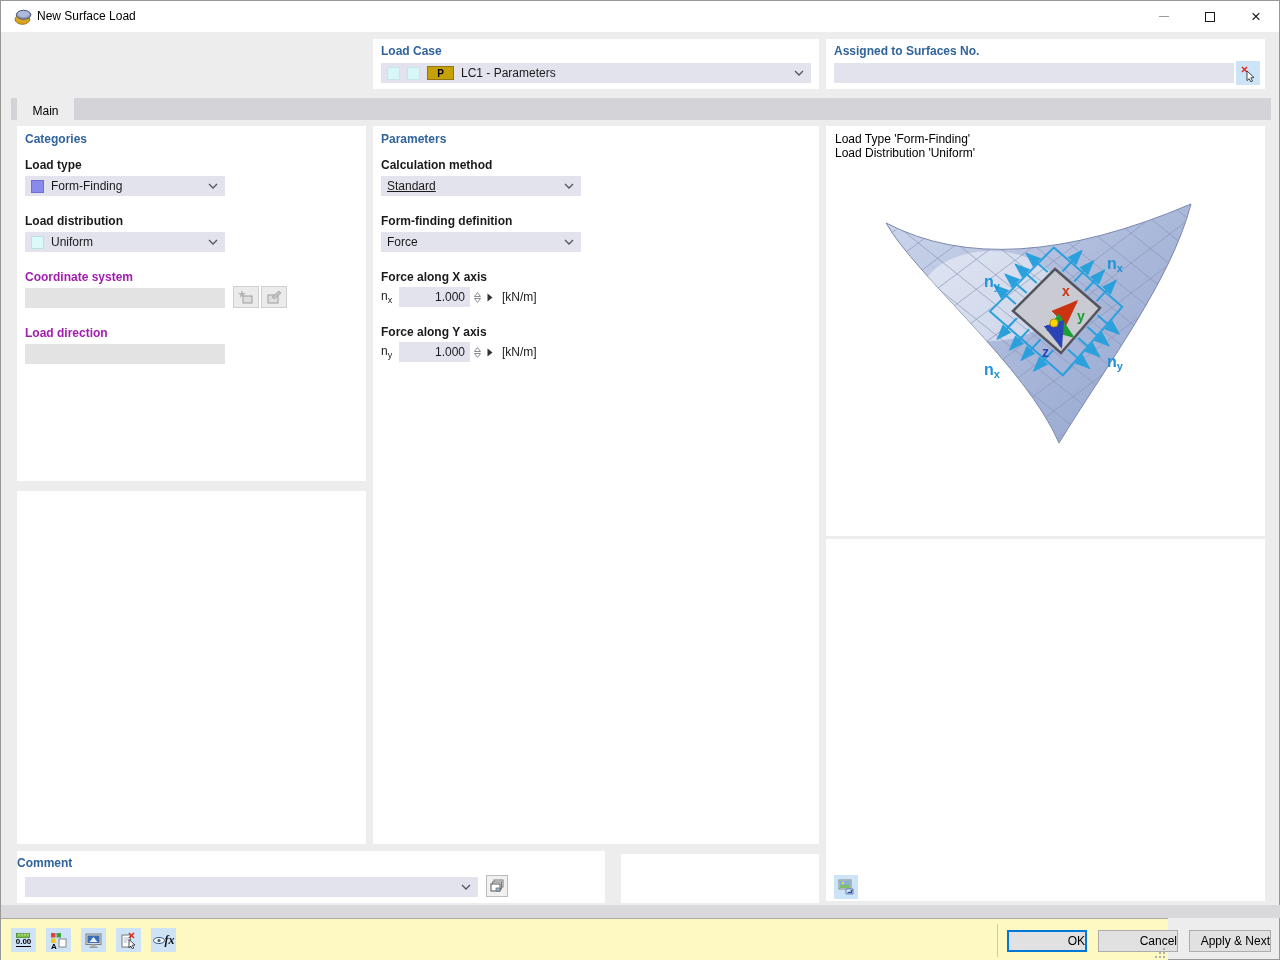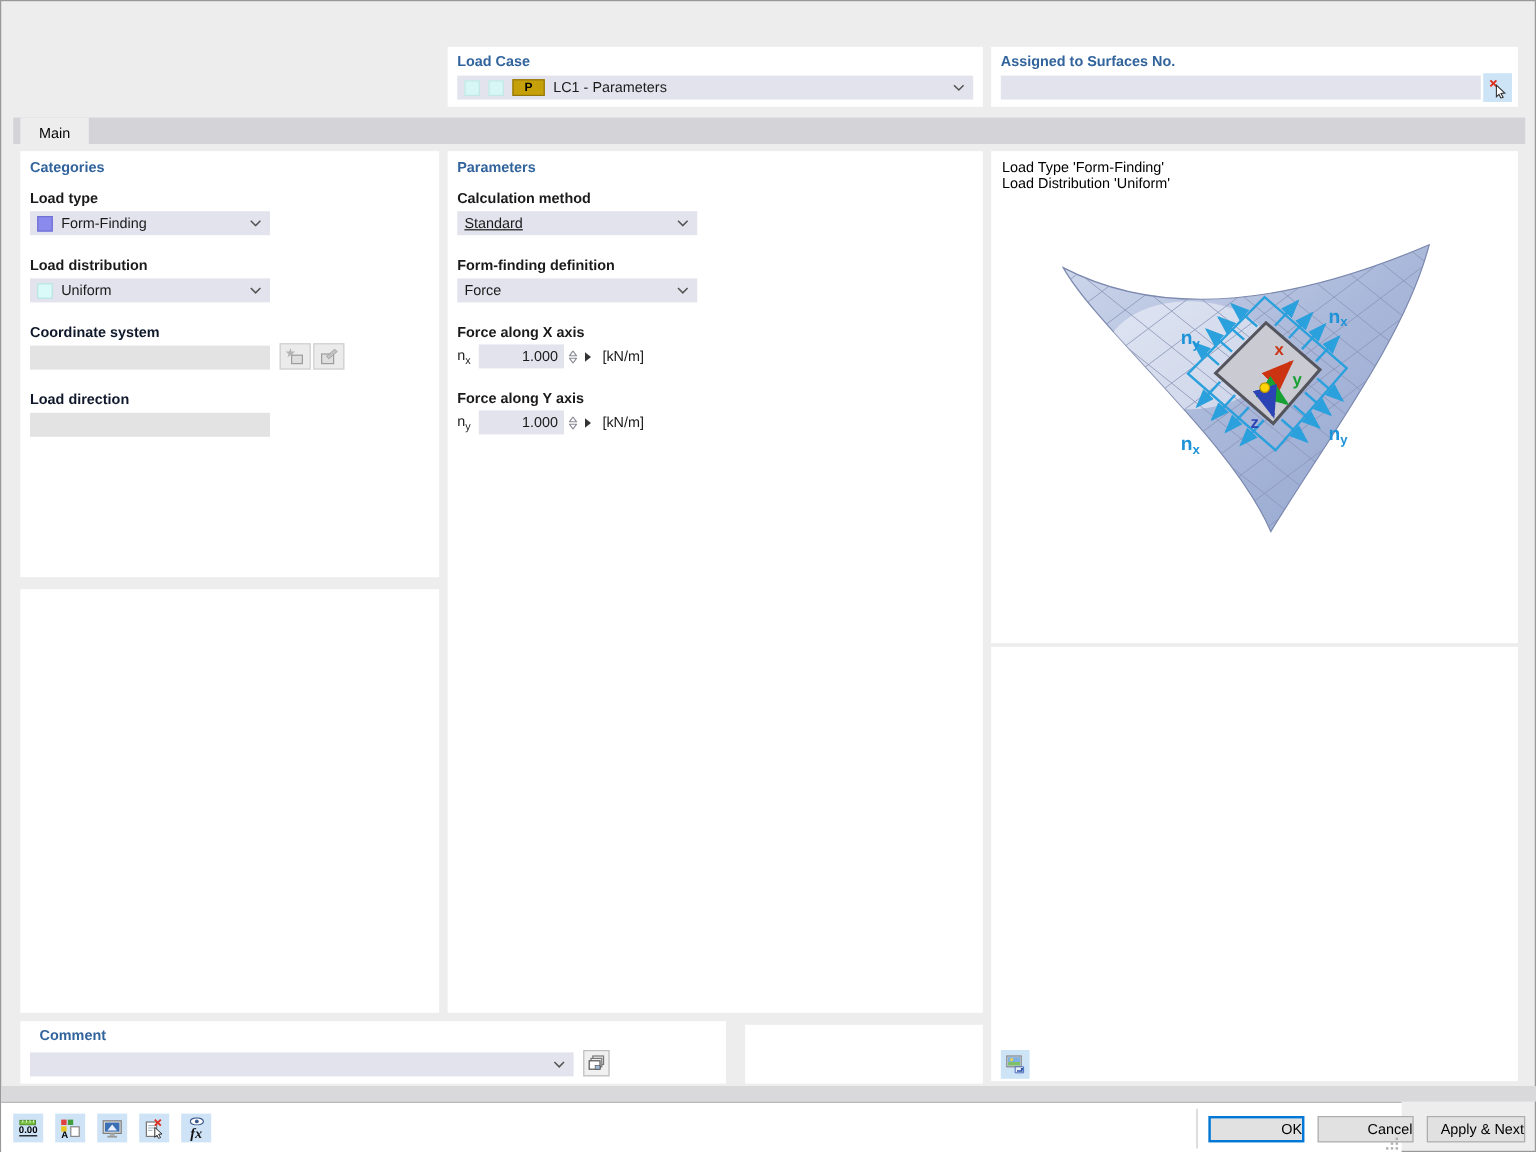--- a/index.html
+++ b/index.html
@@ -17,21 +17,21 @@
   .title-text { position:absolute; left:36px; top:8px; color:#000; }
   .win-controls { position:absolute; right:0; top:0; height:31px; display:flex; }
   .win-btn { width:46px; height:31px; display:flex; align-items:center; justify-content:center; }
   .min-glyph { width:10px; height:1px; background:#9a9a9a; }
   .max-glyph { width:10px; height:10px; border:1px solid #1a1a1a; }
   .close-glyph { font-size:17px; line-height:1; color:#1a1a1a; }
 
   .panel { position:absolute; background:#ffffff; }
   .sect { position:absolute; color:#31639c; font-weight:bold; }
   .flabel { position:absolute; font-weight:bold; color:#1a1a1a; }
-  .flabel.dis { color:#0f172a; }
+  .flabel.dis { color:#a21caf; }
 
   .input { position:absolute; background:#e3e3ee; height:20px; display:flex; align-items:center; padding:0 5px; }
   .input.dis { background:#e3e3e4; }
   .dd { position:absolute; background:#e3e3ee; height:20px; display:flex; align-items:center; gap:7px; padding:0 6px; }
   .dd .chev { position:absolute; right:7px; top:7px; }
   .swatch { width:13px; height:13px; flex:0 0 auto; }
   .sw-purple { background:#8a8aec; border:1px solid #6f6fd6; }
   .sw-cyan { background:#dafafa; border:1px solid #b9e2e2; }
   .lc-sq { width:13px; height:13px; background:#d7f6f6; border:1px solid #c2e8e8; flex:0 0 auto; }
   .lc-badge { width:27px; height:14px; background:#c5a008; border:1px solid #93770a; color:#000;
@@ -50,35 +50,54 @@
   .finput { width:71px; height:20px; background:#e3e3ee; display:flex; align-items:center; justify-content:flex-end; padding:0 5px; }
   .spin { display:flex; flex-direction:column; margin-left:4px; gap:1px; }
   .funit { margin-left:9px; }
 
   .preview-text { position:absolute; left:9px; color:#000; line-height:14px; }
 
   .combo { position:absolute; background:#e3e3ee; height:20px; }
   .combo .chev { position:absolute; right:7px; top:7px; }
 
   .footer-band { position:absolute; left:0; top:904px; width:1280px; height:13px; background:#d9d9dc; }
-  .footer { position:absolute; left:0; top:917px; width:1167px; height:43px; background:#ffffff; border-top:1px solid #a9a9a9; }
+  .footer { position:absolute; left:0; top:917px; width:1167px; height:43px; background:#fef9c3; border-top:1px solid #a9a9a9; }
   .tool-btn { position:absolute; top:9px; width:25px; height:24px; background:#cfe3f7; display:flex; align-items:center; justify-content:center; }
   .vdiv { position:absolute; left:996px; top:5px; width:1px; height:33px; background:#c8c8c8; }
   .btn { position:absolute; top:11px; height:22px; background:#e1e1e1; border:1px solid #adadad;
          display:flex; align-items:center; justify-content:flex-end; color:#000; }
   .btn.default { border:2px solid #0078d7; }
   .units-ico { display:flex; flex-direction:column; align-items:center; line-height:1; }
   .units-ico .txt { font-size:8px; font-weight:bold; color:#000; border-bottom:1px solid #000; }
   .fx-ico { font-family:"Liberation Serif","DejaVu Serif",serif; font-style:italic; font-weight:bold; font-size:12px; color:#111; }
 </style>
 </head>
 <body>
 
 <div id="dialog">
 
+  <div class="titlebar">
+    <svg class="title-icon" width="18" height="18" viewBox="0 0 16 16">
+      <ellipse cx="7.5" cy="10" rx="6.5" ry="4.5" fill="#d9a520" stroke="#8a6a10" stroke-width="0.8"></ellipse>
+      <ellipse cx="8.5" cy="6" rx="6.5" ry="4" fill="#8b9ab8" stroke="#44506b" stroke-width="0.8"></ellipse>
+      <ellipse cx="8.5" cy="5.4" rx="5" ry="2.8" fill="#aebadc"></ellipse>
+    </svg>
+    <span class="title-text">New Surface Load</span>
+    <div class="win-controls">
+      <div class="win-btn">
+          <span class="min-glyph"></span>
+        </div>
+      <div class="win-btn">
+          <span class="max-glyph"></span>
+        </div>
+      <div class="win-btn">
+          <span class="close-glyph">×</span>
+        </div>
+    </div>
+  </div>
 
 
   <div class="panel" style="left:372px;top:38px;width:446px;height:50px;">
     <span class="sect" style="left:8px;top:5px;">Load Case</span>
     <div class="dd" style="left:8px;top:24px;width:430px;">
       <span class="lc-sq"></span>
       <span class="lc-sq"></span>
       <span class="lc-badge">P</span>
       <span>LC1 - Parameters</span>
       <svg class="chev" width="10" height="6" viewBox="0 0 10 6">
@@ -294,21 +313,21 @@
         <rect x="2" y="6" width="10" height="3" fill="#7ebf6a"></rect>
         <circle cx="5" cy="4" r="1.3" fill="#f4d24a"></circle>
         <path d="M8,10 L15,10 L15,15 L8,15 Z" fill="#e8eef8" stroke="#4468b8" stroke-width="0.8"></path>
         <path d="M9.5,13.5 L13.5,13.5 L13.5,11.5" fill="none" stroke="#2a52a8" stroke-width="1.4"></path>
         <path d="M15,11 L12.5,11 L13.5,13 Z" fill="#2a52a8"></path>
       </svg>
     </div>
   </div>
 
   <div class="panel" style="left:16px;top:850px;width:588px;height:52px;">
-    <span class="sect" style="left:16px;top:5px;">Comment</span>
+    <span class="sect" style="left:0;top:5px;">Comment</span>
     <div class="combo" style="left:8px;top:26px;width:453px;">
       <span style="padding-left:5px;"></span>
       <svg class="chev" width="10" height="6" viewBox="0 0 10 6">
           <polyline points="1,1 5,5 9,1" stroke="#555" stroke-width="1.3" fill="none"></polyline>
         </svg>
     </div>
     <div class="mini-btn" style="left:469px;top:24px;width:22px;height:22px;background:#f0f0f0;border-color:#bdbdbd;">
       <svg width="14" height="14" viewBox="0 0 14 14">
         <rect x="4" y="1" width="9" height="7" fill="#eee" stroke="#777"></rect>
         <rect x="2.5" y="3" width="9" height="7" fill="#eee" stroke="#777"></rect>
@@ -356,21 +375,21 @@
     <div class="tool-btn" style="left:115px;">
       <svg width="17" height="17" viewBox="0 0 17 17">
         <rect x="2" y="3" width="8.5" height="12" fill="#fff" stroke="#777"></rect>
         <path d="M3.5,6 H9 M3.5,8 H9 M3.5,10 H7" stroke="#9ab" stroke-width="0.8"></path>
         <path d="M9,1 L14,6 M14,1 L9,6" stroke="#e03020" stroke-width="1.6"></path>
         <path d="M9,7.5 L15,13 L12.2,13.2 L13.8,16 L12.2,16.8 L10.8,14 L9,15.8 Z" fill="#fff" stroke="#222" stroke-width="0.8"></path>
       </svg>
     </div>
 
     <div class="tool-btn" style="left:150px;">
-      <span style="display:flex;flex-direction:column;align-items:center;line-height:1;text-align:right;">
+      <span style="display:flex;flex-direction:row;align-items:center;line-height:1;text-align:right;">
         <svg width="12" height="7" viewBox="0 0 12 7">
             <ellipse cx="6" cy="3.5" rx="5.5" ry="3" fill="#fff" stroke="#3a5a8c"></ellipse>
             <circle cx="6" cy="3.5" r="1.6" fill="#3a5a8c"></circle>
           </svg>
         <span class="fx-ico">fx</span>
       </span>
     </div>
 
     <div class="vdiv"></div>
 

